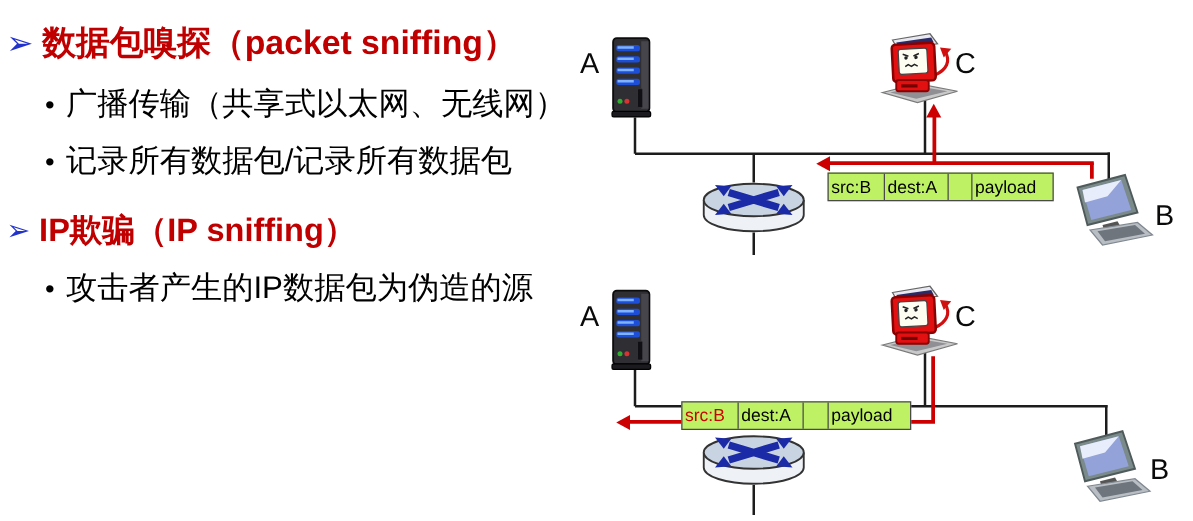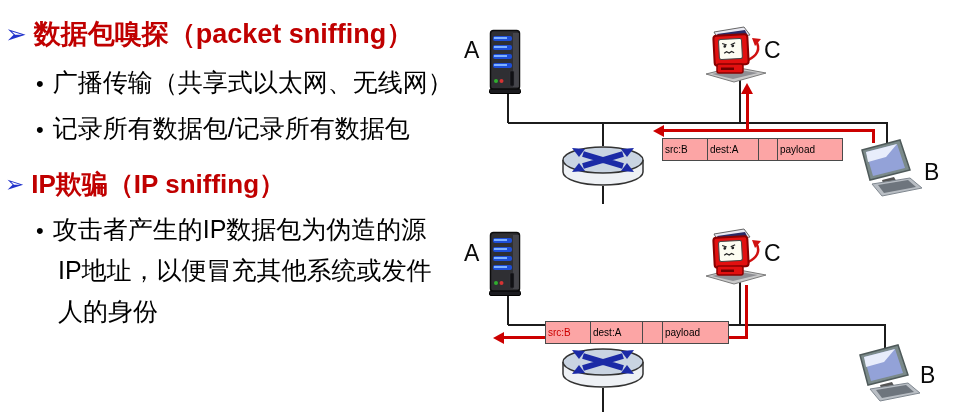--- a/index.html
+++ b/index.html
@@ -17,22 +17,22 @@
   .h1 .arrow{font-size:26px;}
   .h1 .htext{font-size:27px;}
   .h2 .arrow{font-size:23px;}
   .h2 .htext{font-size:26px;}
   .bullet{position:absolute;display:flex;align-items:baseline;white-space:nowrap;
           font-size:25px;color:#000;}
   .bullet .dot{margin-right:9px;font-size:22px;}
   .cont{position:absolute;white-space:nowrap;font-size:25px;color:#000;}
   .footer-red{position:absolute;white-space:nowrap;font-size:27px;color:#c00000;}
   .hostlabel{position:absolute;font-size:23px;color:#0a0a0a;z-index:4;}
-  .packet{position:absolute;display:flex;background:#fca5a5;border:1.5px solid #4a4a4a;
-          height:21px;z-index:6;font-size:10px;line-height:21px;color:#000;}
+  .packet{position:absolute;display:flex;background:#bef264;border:1.5px solid #4a4a4a;
+          height:21px;z-index:6;font-size:14px;line-height:21px;color:#000;}
   .packet .cell{border-right:1.5px solid #4a4a4a;padding:0 2px;overflow:hidden;
                 white-space:nowrap;box-sizing:border-box;}
   .packet .cell:last-child{border-right:none;}
   .icon{position:absolute;z-index:3;}
 </style>
 </head>
 <body>
 
 <div class="slide">
 
@@ -53,22 +53,20 @@
 
   <div class="heading h2" style="left:5px;top:167px;">
     <span class="arrow">➢</span>
     <span class="htext">IP欺骗（IP sniffing）</span>
   </div>
 
   <div class="bullet" style="left:36px;top:213px;">
     <span class="dot">•</span>
     <span>攻击者产生的IP数据包为伪造的源</span>
   </div>
-  <div class="cont" style="left:58px;top:254px;">IP地址，以便冒充其他系统或发件</div>
-  <div class="cont" style="left:58px;top:295px;">人的身份</div>
 
 
   <div>
 
     <div class="ln" style="left:508px;top:122px;width:380px;height:2px;"></div>
     <div class="ln" style="left:507px;top:94px;width:2px;height:29px;"></div>
     <div class="ln" style="left:739px;top:80px;width:2px;height:43px;"></div>
     <div class="ln" style="left:602px;top:124px;width:2px;height:22px;"></div>
     <div class="ln" style="left:602px;top:186px;width:2px;height:18px;"></div>
     <div class="ln" style="left:886px;top:122px;width:2px;height:24px;"></div>

